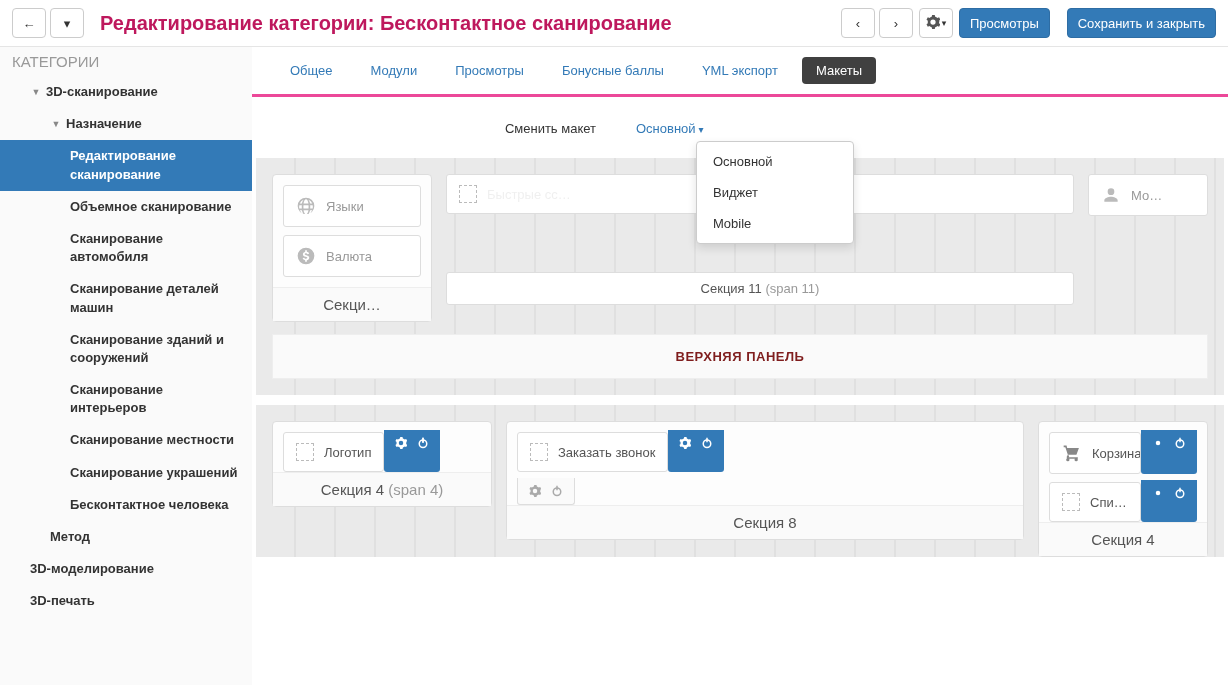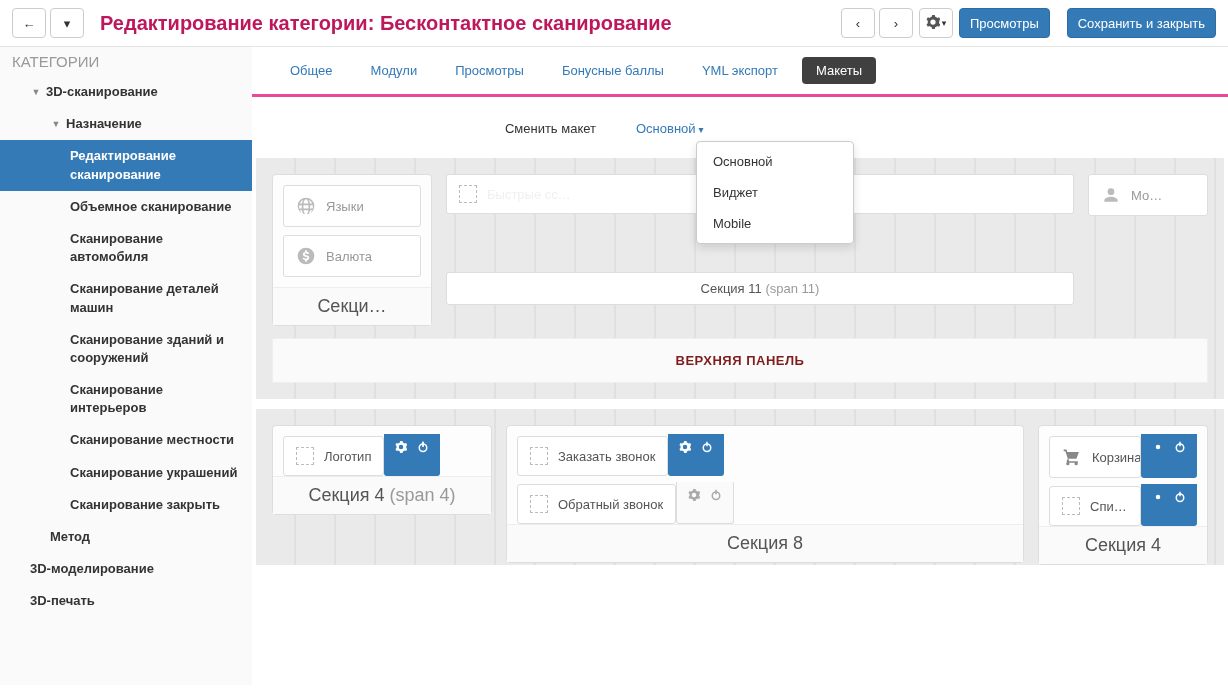--- a/index.html
+++ b/index.html
@@ -40,21 +40,21 @@
 .dropdown { position: absolute; top: 44px; left: 444px; background: #fff; border: 1px solid #ccc; border-radius: 4px; box-shadow: 0 4px 10px rgba(0,0,0,0.12); min-width: 158px; z-index: 100; padding: 4px 0; }
 .dropdown-item { padding: 8px 16px; cursor: pointer; font-size: 13px; color: #333; }
 
 .canvas { padding: 10px 4px 20px 4px; }
 .panel-wrap { background: #eaeaea; background-image: repeating-linear-gradient(90deg, #eaeaea 0, #eaeaea 38px, #e0e0e0 38px, #e0e0e0 40px); padding: 16px; margin-bottom: 10px; position: relative; }
 .grid-row { display: flex; gap: 14px; align-items: flex-start; }
 .section-col { display: flex; flex-direction: column; gap: 8px; }
 
 .section-card { background: #fdfdfd; border: 1px solid #ddd; border-radius: 4px; }
 .section-body { padding: 10px; display: flex; flex-direction: column; gap: 8px; }
-.section-footer { text-align: center; padding: 8px; font-size: 18px; color: #555; border-top: 1px solid #eee; background: #fafafa; }
+.section-footer { text-align: center; padding: 8px; font-size: 15px; color: #555; border-top: 1px solid #eee; background: #fafafa; }
 .section-footer .muted { color: #999; }
 
 .widget { display: flex; align-items: center; background: #fff; border: 1px solid #ddd; border-radius: 3px; padding: 10px 12px; gap: 10px; color: #999; font-size: 13px; overflow: hidden; white-space: nowrap; }
 .widget.dark { color: #555; }
 .widget .w-icon { width: 20px; height: 20px; display: inline-flex; align-items: center; justify-content: center; flex-shrink: 0; }
 .widget .w-icon svg { width: 20px; height: 20px; fill: #bbb; }
 .widget .w-icon.dotted { border: 1px dashed #bbb; width: 18px; height: 18px; }
 .widget-toolbar { background: #337ab7; border-radius: 0 0 3px 3px; padding: 6px 10px; display: flex; gap: 8px; color: #fff; margin-top: -2px; }
 .widget-toolbar.grey { background: #fafafa; color: #999; border: 1px solid #ddd; border-top: none; }
 .widget-toolbar .tool-icon { width: 14px; height: 14px; display: inline-flex; align-items: center; justify-content: center; }
@@ -129,21 +129,21 @@
     <div class="tree-item tree-l3 bold">
         <span class="txt">Сканирование интерьеров</span>
       </div>
     <div class="tree-item tree-l3 bold">
         <span class="txt">Сканирование местности</span>
       </div>
     <div class="tree-item tree-l3 bold">
         <span class="txt">Сканирование украшений</span>
       </div>
     <div class="tree-item tree-l3 bold">
-        <span class="txt">Сканирование закрыть</span>
+        <span class="txt">Бесконтактное человека</span>
       </div>
     <div class="tree-item tree-l2 bold">
         <span class="txt">Метод</span>
       </div>
     <div class="tree-item tree-l1 bold">
         <span class="txt">3D-моделирование</span>
       </div>
     <div class="tree-item tree-l1 bold">
         <span class="txt">3D-печать</span>
       </div>
@@ -271,24 +271,20 @@
                       </span>
                     <span class="tool-icon">
                         <svg viewBox="0 0 16 16" width="12" height="12">
                           <circle cx="8" cy="9" r="5" fill="none" stroke="#fff" stroke-width="2"></circle>
                           <rect x="7" y="1" width="2" height="6" fill="#fff"></rect>
                         </svg>
                       </span>
                   </div>
                 </div>
                 <div class="widget-wrap">
-                  <div class="widget dark">
-                    <span class="w-icon dotted"></span>
-                    <span>Обратный звонок</span>
-                  </div>
                   <div class="widget-toolbar grey">
                     <span class="tool-icon">
                         <svg viewBox="0 0 16 16" width="12" height="12">
                           <path fill="#aaa" d="M8 5a3 3 0 100 6 3 3 0 000-6zm7 3c0 .5-.05 1-.14 1.47l1.57 1.23-1.5 2.6-1.85-.63c-.73.6-1.6 1.05-2.55 1.3L10 16H7l-.53-2.03c-.95-.25-1.82-.7-2.55-1.3l-1.85.63-1.5-2.6 1.57-1.23A7.6 7.6 0 012 8c0-.5.05-1 .14-1.47L.57 5.3l1.5-2.6 1.85.63c.73-.6 1.6-1.05 2.55-1.3L7 0h3l.53 2.03c.95.25 1.82.7 2.55 1.3l1.85-.63 1.5 2.6-1.57 1.23c.9.47.14.97.14 1.47z"></path>
                         </svg>
                       </span>
                     <span class="tool-icon">
                         <svg viewBox="0 0 16 16" width="12" height="12">
                           <circle cx="8" cy="9" r="5" fill="none" stroke="#aaa" stroke-width="2"></circle>
                           <rect x="7" y="1" width="2" height="6" fill="#aaa"></rect>

